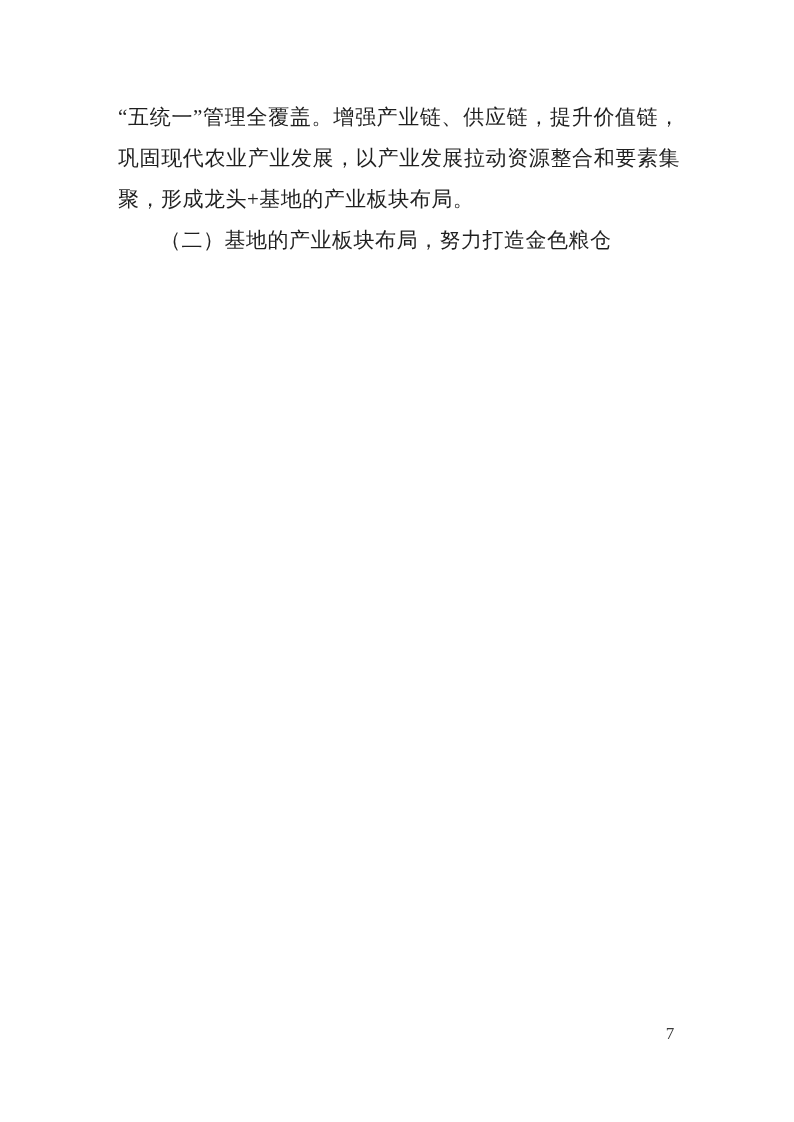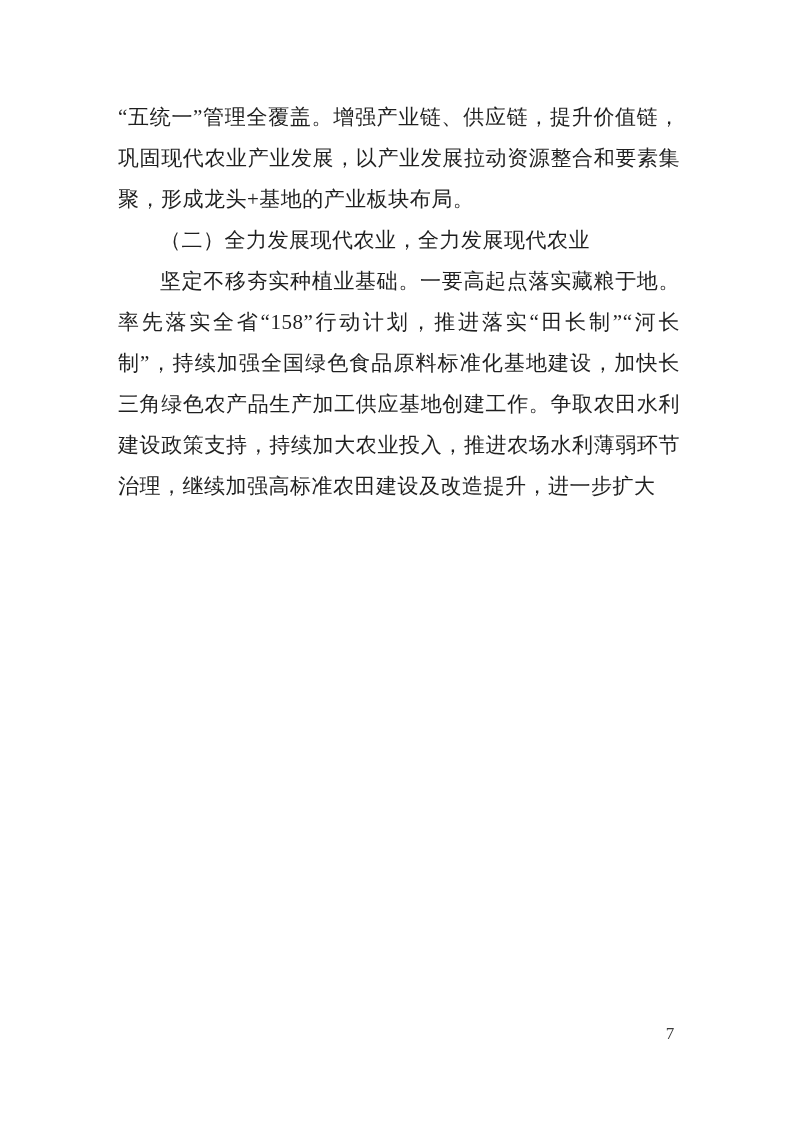--- a/index.html
+++ b/index.html
@@ -47,17 +47,16 @@
     color: #3a3a3a;
     font-family: "Liberation Serif", serif;
   }
 </style>
 </head>
 <body>
 
 <div class="page">
   <div class="text-block">
     <p class="para">“五统一”管理全覆盖。增强产业链、供应链，提升价值链，巩固现代农业产业发展，以产业发展拉动资源整合和要素集聚，形成龙头+基地的产业板块布局。</p>
-    <p class="para indent">（二）全力发展现代农业，全力发展现代农业</p>
-    <p class="para indent">坚定不移夯实种植业基础。一要高起点落实藏粮于地。率先落实全省“158”行动计划，推进落实“田长制”“河长制”，持续加强全国绿色食品原料标准化基地建设，加快长三角绿色农产品生产加工供应基地创建工作。争取农田水利建设政策支持，持续加大农业投入，推进农场水利薄弱环节治理，继续加强高标准农田建设及改造提升，进一步扩大</p>
+    <p class="para indent">（二）基地的产业板块布局，努力打造金色粮仓</p>
   </div>
   <div class="page-number">7</div>
 </div>
 
 </body></html>

